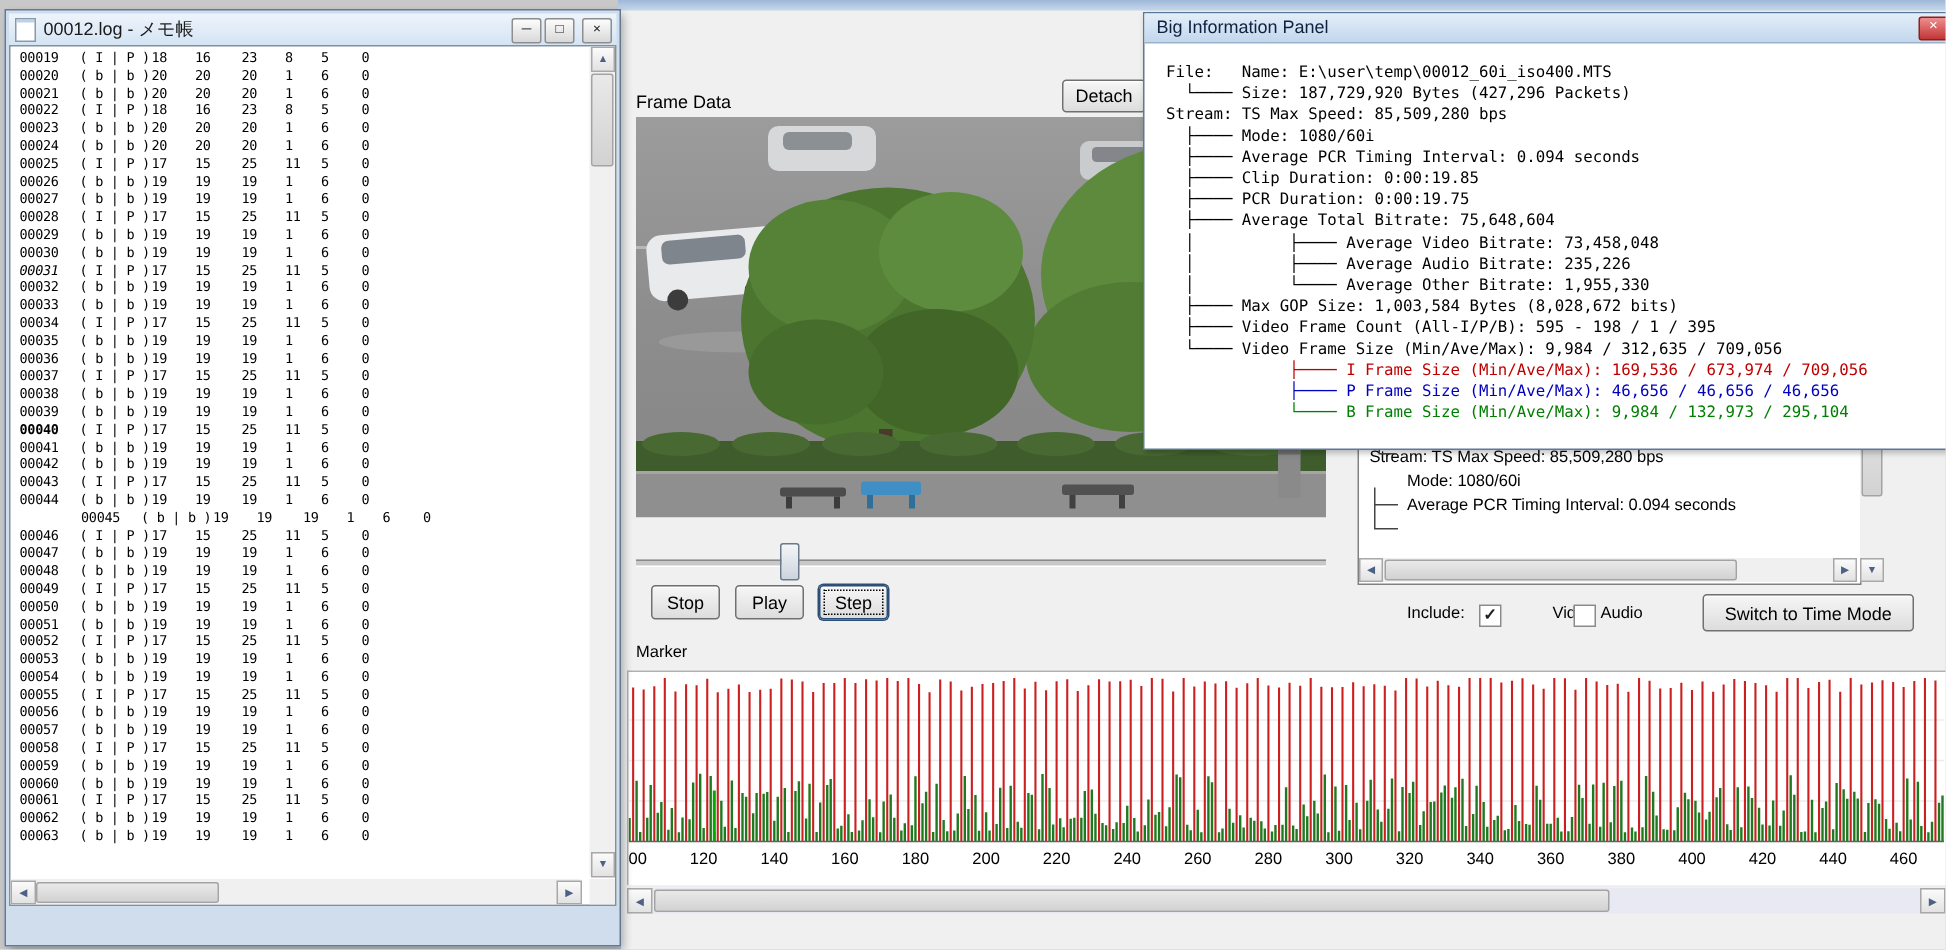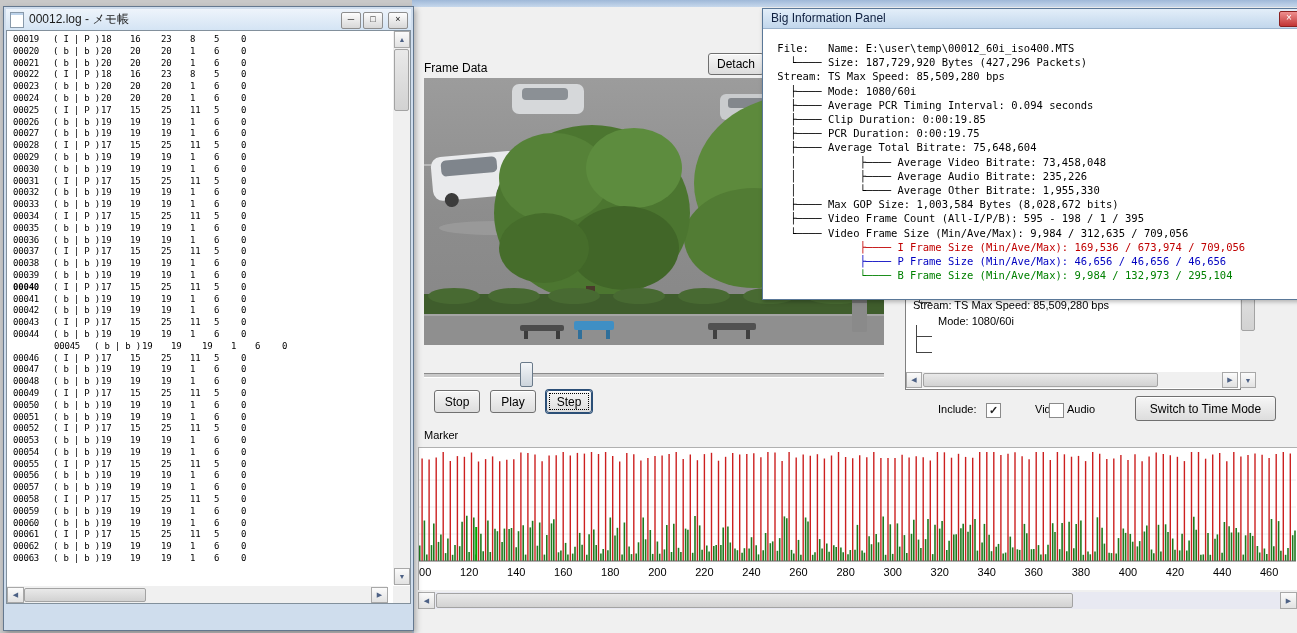--- a/index.html
+++ b/index.html
@@ -178,20 +178,21 @@
   <div class="btn" style="left:434px;top:390px;width:44px;height:21px;">Stop</div>
   <div class="btn" style="left:490px;top:390px;width:44px;height:21px;">Play</div>
   <div class="btn btn-default" style="left:546px;top:390px;width:44px;height:21px;">Step</div>
 
 
   <div class="side-panel">
     <div class="side-content">
         <div class="side-line" style="padding-left: 7px;">File:   Name: E:\user\temp\00012_60i_iso400.MTS</div>
         <div class="side-line" style="padding-left: 7px;">Stream: TS Max Speed: 85,509,280 bps</div>
         <div class="side-line" style="padding-left: 32px;">Mode: 1080/60i</div>
+        <div class="side-line" style="padding-left: 32px;">Average PCR Timing Interval: 0.094 seconds</div>
       </div>
   </div>
   <div class="connector" style="left:919px;top:291px;width:1px;height:11px;"></div>
   <div class="connector" style="left:919px;top:302px;width:12px;height:1px;"></div>
   <div class="connector" style="left:916px;top:325px;width:1px;height:27px;"></div>
   <div class="connector" style="left:916px;top:336px;width:16px;height:1px;"></div>
   <div class="connector" style="left:916px;top:352px;width:16px;height:1px;"></div>
 
   <div class="sb" style="left:906px;top:372px;width:332px;height:16px;">
     <div class="sb-arrow" style="left:0;top:0;width:14px;height:14px;">◀</div>
@@ -668,21 +669,21 @@
           <div class="log-row"><span style="width: 40px;">00021</span><span style="width: 48px;">( b | b )</span><span style="width: 29px;">20</span><span style="width: 31px;">20</span><span style="width: 29px;">20</span><span style="width: 24px;">1</span><span style="width: 27px;">6</span><span style="width: 18px;">0</span></div>
           <div class="log-row"><span style="width: 40px;">00022</span><span style="width: 48px;">( I | P )</span><span style="width: 29px;">18</span><span style="width: 31px;">16</span><span style="width: 29px;">23</span><span style="width: 24px;">8</span><span style="width: 27px;">5</span><span style="width: 18px;">0</span></div>
           <div class="log-row"><span style="width: 40px;">00023</span><span style="width: 48px;">( b | b )</span><span style="width: 29px;">20</span><span style="width: 31px;">20</span><span style="width: 29px;">20</span><span style="width: 24px;">1</span><span style="width: 27px;">6</span><span style="width: 18px;">0</span></div>
           <div class="log-row"><span style="width: 40px;">00024</span><span style="width: 48px;">( b | b )</span><span style="width: 29px;">20</span><span style="width: 31px;">20</span><span style="width: 29px;">20</span><span style="width: 24px;">1</span><span style="width: 27px;">6</span><span style="width: 18px;">0</span></div>
           <div class="log-row"><span style="width: 40px;">00025</span><span style="width: 48px;">( I | P )</span><span style="width: 29px;">17</span><span style="width: 31px;">15</span><span style="width: 29px;">25</span><span style="width: 24px;">11</span><span style="width: 27px;">5</span><span style="width: 18px;">0</span></div>
           <div class="log-row"><span style="width: 40px;">00026</span><span style="width: 48px;">( b | b )</span><span style="width: 29px;">19</span><span style="width: 31px;">19</span><span style="width: 29px;">19</span><span style="width: 24px;">1</span><span style="width: 27px;">6</span><span style="width: 18px;">0</span></div>
           <div class="log-row"><span style="width: 40px;">00027</span><span style="width: 48px;">( b | b )</span><span style="width: 29px;">19</span><span style="width: 31px;">19</span><span style="width: 29px;">19</span><span style="width: 24px;">1</span><span style="width: 27px;">6</span><span style="width: 18px;">0</span></div>
           <div class="log-row"><span style="width: 40px;">00028</span><span style="width: 48px;">( I | P )</span><span style="width: 29px;">17</span><span style="width: 31px;">15</span><span style="width: 29px;">25</span><span style="width: 24px;">11</span><span style="width: 27px;">5</span><span style="width: 18px;">0</span></div>
           <div class="log-row"><span style="width: 40px;">00029</span><span style="width: 48px;">( b | b )</span><span style="width: 29px;">19</span><span style="width: 31px;">19</span><span style="width: 29px;">19</span><span style="width: 24px;">1</span><span style="width: 27px;">6</span><span style="width: 18px;">0</span></div>
           <div class="log-row"><span style="width: 40px;">00030</span><span style="width: 48px;">( b | b )</span><span style="width: 29px;">19</span><span style="width: 31px;">19</span><span style="width: 29px;">19</span><span style="width: 24px;">1</span><span style="width: 27px;">6</span><span style="width: 18px;">0</span></div>
-          <div class="log-row"><span style="width: 40px;">00031</span><span style="width: 48px;">( I | P )</span><span style="width: 29px;">17</span><span style="width: 31px;">15</span><span style="width: 29px;">25</span><span style="width: 24px;">11</span><span style="width: 27px;">5</span><span style="width: 18px;">0</span></div>
+          <div class="log-row"><span style="width: 40px; font-style: italic;">00031</span><span style="width: 48px;">( I | P )</span><span style="width: 29px;">17</span><span style="width: 31px;">15</span><span style="width: 29px;">25</span><span style="width: 24px;">11</span><span style="width: 27px;">5</span><span style="width: 18px;">0</span></div>
           <div class="log-row"><span style="width: 40px;">00032</span><span style="width: 48px;">( b | b )</span><span style="width: 29px;">19</span><span style="width: 31px;">19</span><span style="width: 29px;">19</span><span style="width: 24px;">1</span><span style="width: 27px;">6</span><span style="width: 18px;">0</span></div>
           <div class="log-row"><span style="width: 40px;">00033</span><span style="width: 48px;">( b | b )</span><span style="width: 29px;">19</span><span style="width: 31px;">19</span><span style="width: 29px;">19</span><span style="width: 24px;">1</span><span style="width: 27px;">6</span><span style="width: 18px;">0</span></div>
           <div class="log-row"><span style="width: 40px;">00034</span><span style="width: 48px;">( I | P )</span><span style="width: 29px;">17</span><span style="width: 31px;">15</span><span style="width: 29px;">25</span><span style="width: 24px;">11</span><span style="width: 27px;">5</span><span style="width: 18px;">0</span></div>
           <div class="log-row"><span style="width: 40px;">00035</span><span style="width: 48px;">( b | b )</span><span style="width: 29px;">19</span><span style="width: 31px;">19</span><span style="width: 29px;">19</span><span style="width: 24px;">1</span><span style="width: 27px;">6</span><span style="width: 18px;">0</span></div>
           <div class="log-row"><span style="width: 40px;">00036</span><span style="width: 48px;">( b | b )</span><span style="width: 29px;">19</span><span style="width: 31px;">19</span><span style="width: 29px;">19</span><span style="width: 24px;">1</span><span style="width: 27px;">6</span><span style="width: 18px;">0</span></div>
           <div class="log-row"><span style="width: 40px;">00037</span><span style="width: 48px;">( I | P )</span><span style="width: 29px;">17</span><span style="width: 31px;">15</span><span style="width: 29px;">25</span><span style="width: 24px;">11</span><span style="width: 27px;">5</span><span style="width: 18px;">0</span></div>
           <div class="log-row"><span style="width: 40px;">00038</span><span style="width: 48px;">( b | b )</span><span style="width: 29px;">19</span><span style="width: 31px;">19</span><span style="width: 29px;">19</span><span style="width: 24px;">1</span><span style="width: 27px;">6</span><span style="width: 18px;">0</span></div>
           <div class="log-row"><span style="width: 40px;">00039</span><span style="width: 48px;">( b | b )</span><span style="width: 29px;">19</span><span style="width: 31px;">19</span><span style="width: 29px;">19</span><span style="width: 24px;">1</span><span style="width: 27px;">6</span><span style="width: 18px;">0</span></div>
           <div class="log-row"><span style="width: 40px; font-weight: bold;">00040</span><span style="width: 48px;">( I | P )</span><span style="width: 29px;">17</span><span style="width: 31px;">15</span><span style="width: 29px;">25</span><span style="width: 24px;">11</span><span style="width: 27px;">5</span><span style="width: 18px;">0</span></div>
           <div class="log-row"><span style="width: 40px;">00041</span><span style="width: 48px;">( b | b )</span><span style="width: 29px;">19</span><span style="width: 31px;">19</span><span style="width: 29px;">19</span><span style="width: 24px;">1</span><span style="width: 27px;">6</span><span style="width: 18px;">0</span></div>

